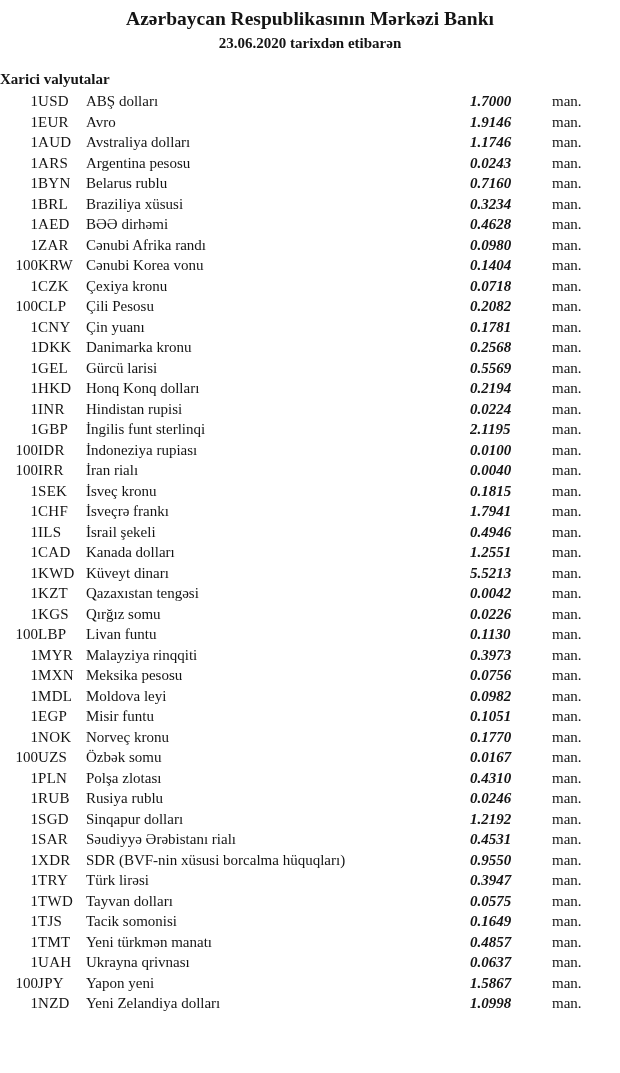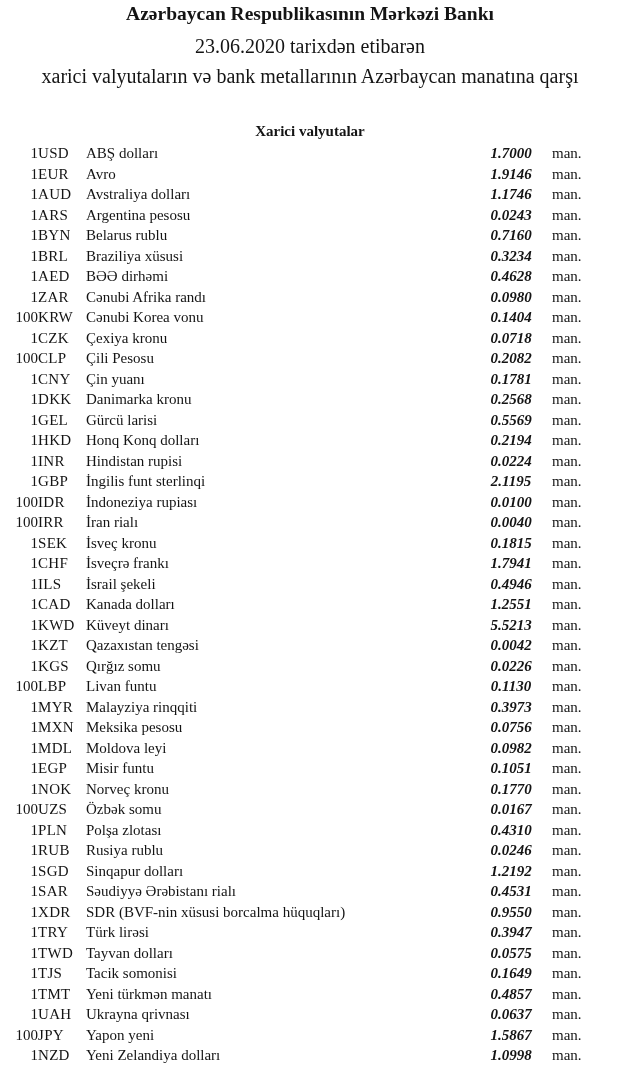--- a/index.html
+++ b/index.html
@@ -10,39 +10,39 @@
   body {
     width: 620px;
     height: 1073px;
     background: #ffffff;
     color: #141414;
     font-family: "Liberation Serif", "DejaVu Serif", serif;
     overflow: hidden;
   }
   .header {
     text-align: center;
+    padding-top: 5px;
   }
   .bank-name {
     font-size: 19.5px;
     font-weight: bold;
     line-height: 27px;
     margin: 0;
   }
   .header-line {
-    font-size: 20px;
-    font-weight: normal;
-    line-height: 22px;
-    margin: 8px;
-  }
-  .section-title {
-    text-align: center;
     font-size: 15px;
     font-weight: bold;
     line-height: 22px;
-    margin: 33px 0 0 0;
+    margin: 0;
+  }
+  .section-title {
+    font-size: 15px;
+    font-weight: bold;
+    line-height: 22px;
+    margin: 14px 0 0 0;
   }
   table.rates {
     width: 620px;
     border-collapse: collapse;
     table-layout: fixed;
     margin-top: 1px;
   }
   table.rates td {
     height: 20.5px;
     line-height: 20.5px;
@@ -53,30 +53,29 @@
     vertical-align: middle;
   }
   col.c-qty  { width: 38px; }
   col.c-code { width: 48px; }
   col.c-name { width: 384px; }
   col.c-rate { width: 82px; }
   col.c-unit { width: 68px; }
   td.qty  { text-align: right; }
   td.code { letter-spacing: 0.3px; }
   td.name { padding-left: 3px; }
-  td.rate { text-align: center; font-weight: bold; font-style: italic; font-size: 14.5px; }
+  td.rate { text-align: left; font-weight: bold; font-style: italic; font-size: 14.5px; }
   td.unit { padding-left: 13px; }
 </style>
 </head>
 <body>
 
 <div class="header">
   <div class="bank-name">Azərbaycan Respublikasının Mərkəzi Bankı</div>
   <div class="header-line">23.06.2020 tarixdən etibarən</div>
-  <div class="header-line">xarici valyutaların və bank metallarının Azərbaycan manatına qarşı</div>
 </div>
 
 <div class="section-title">Xarici valyutalar</div>
 
 <table class="rates">
   <colgroup>
     <col class="c-qty">
       <col class="c-code">
       <col class="c-name">
       <col class="c-rate">

